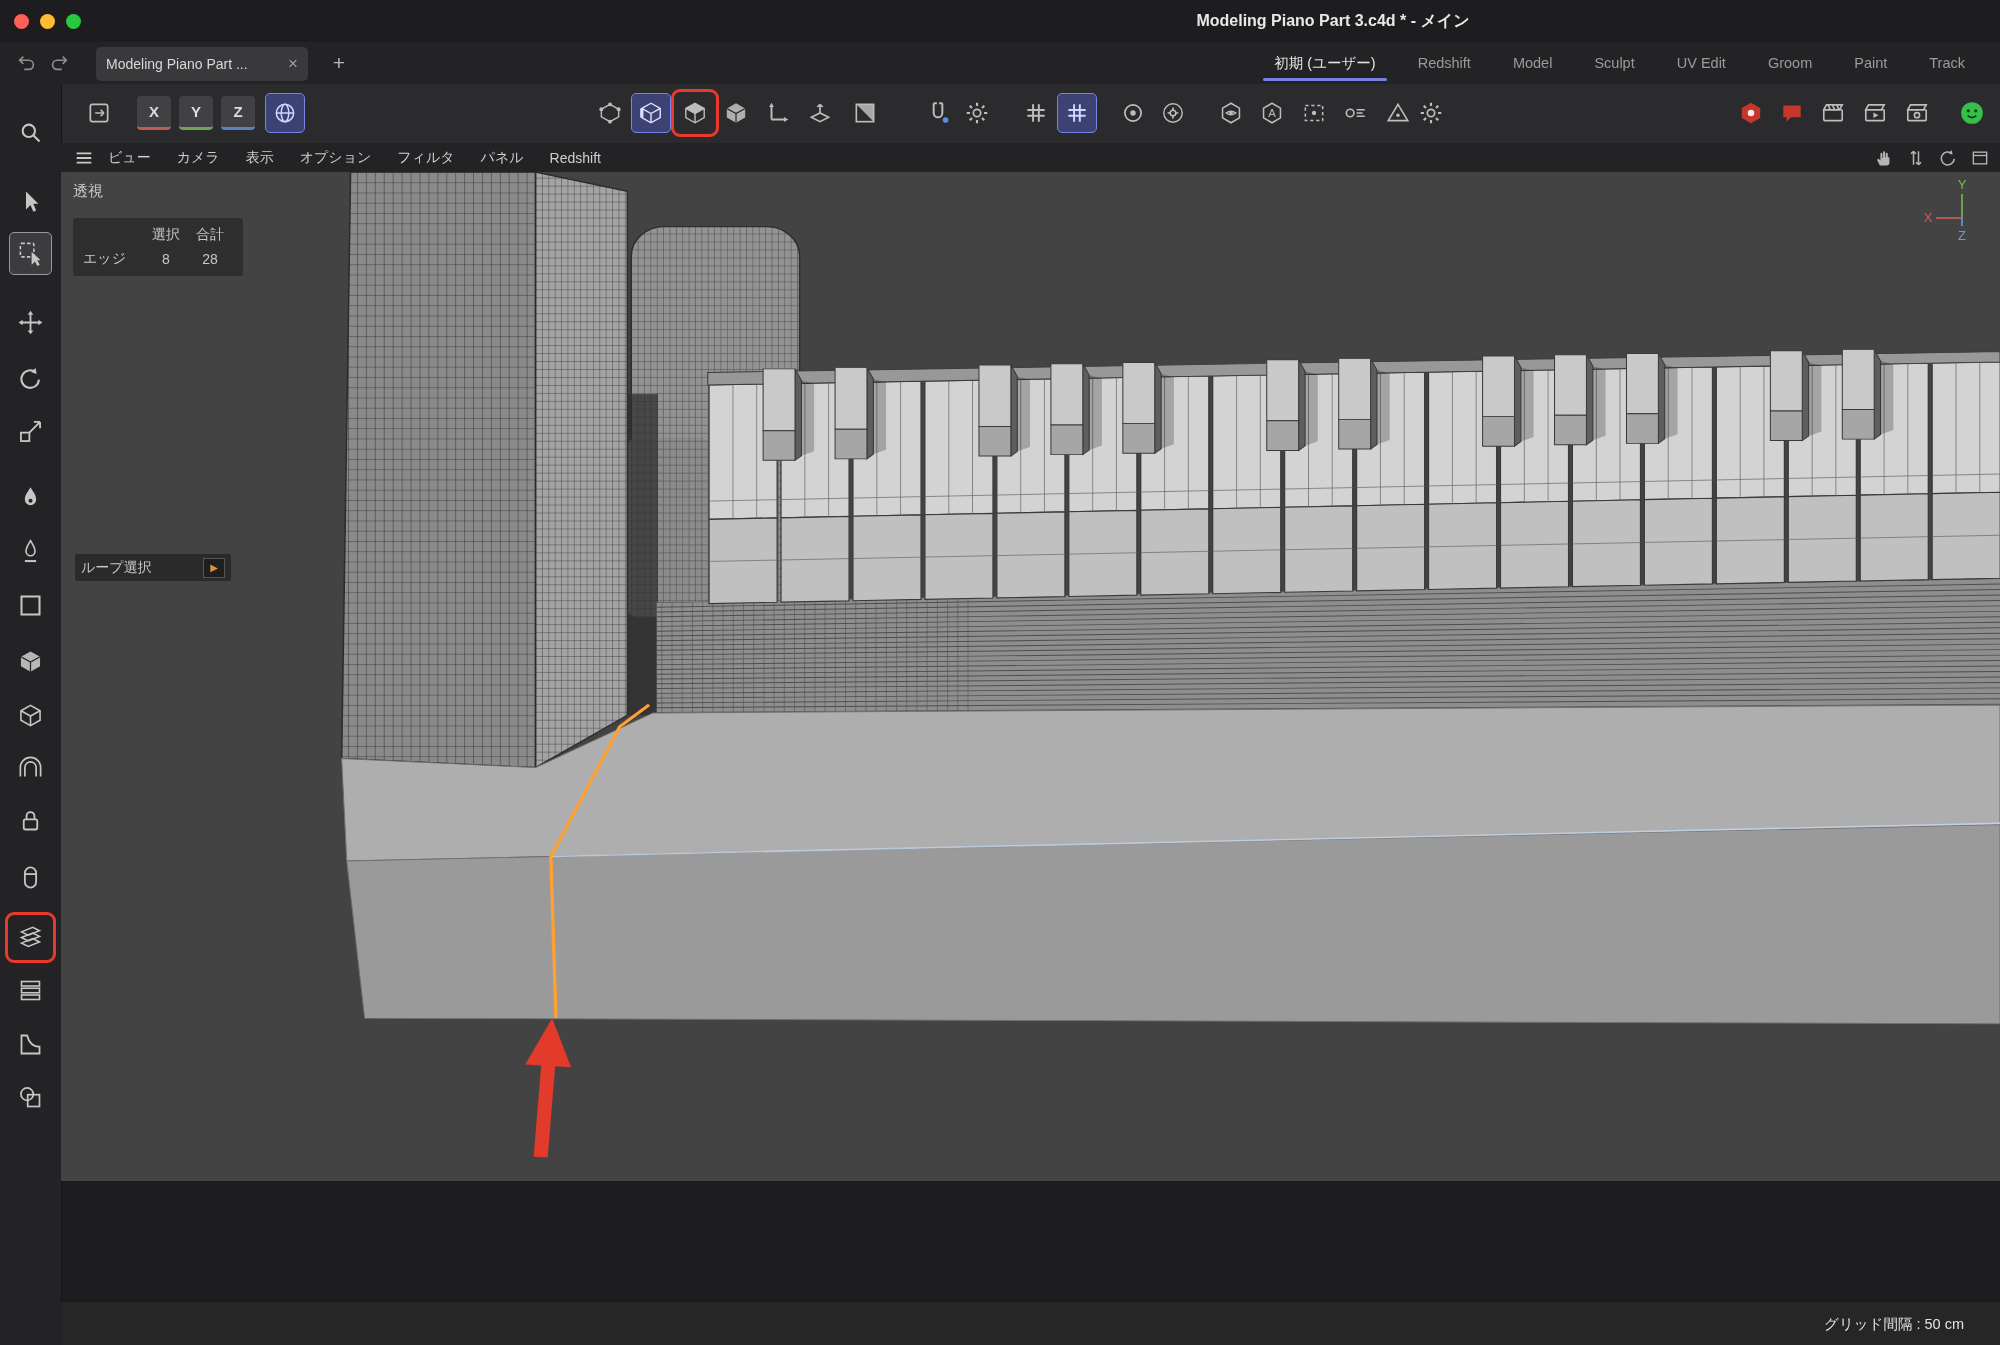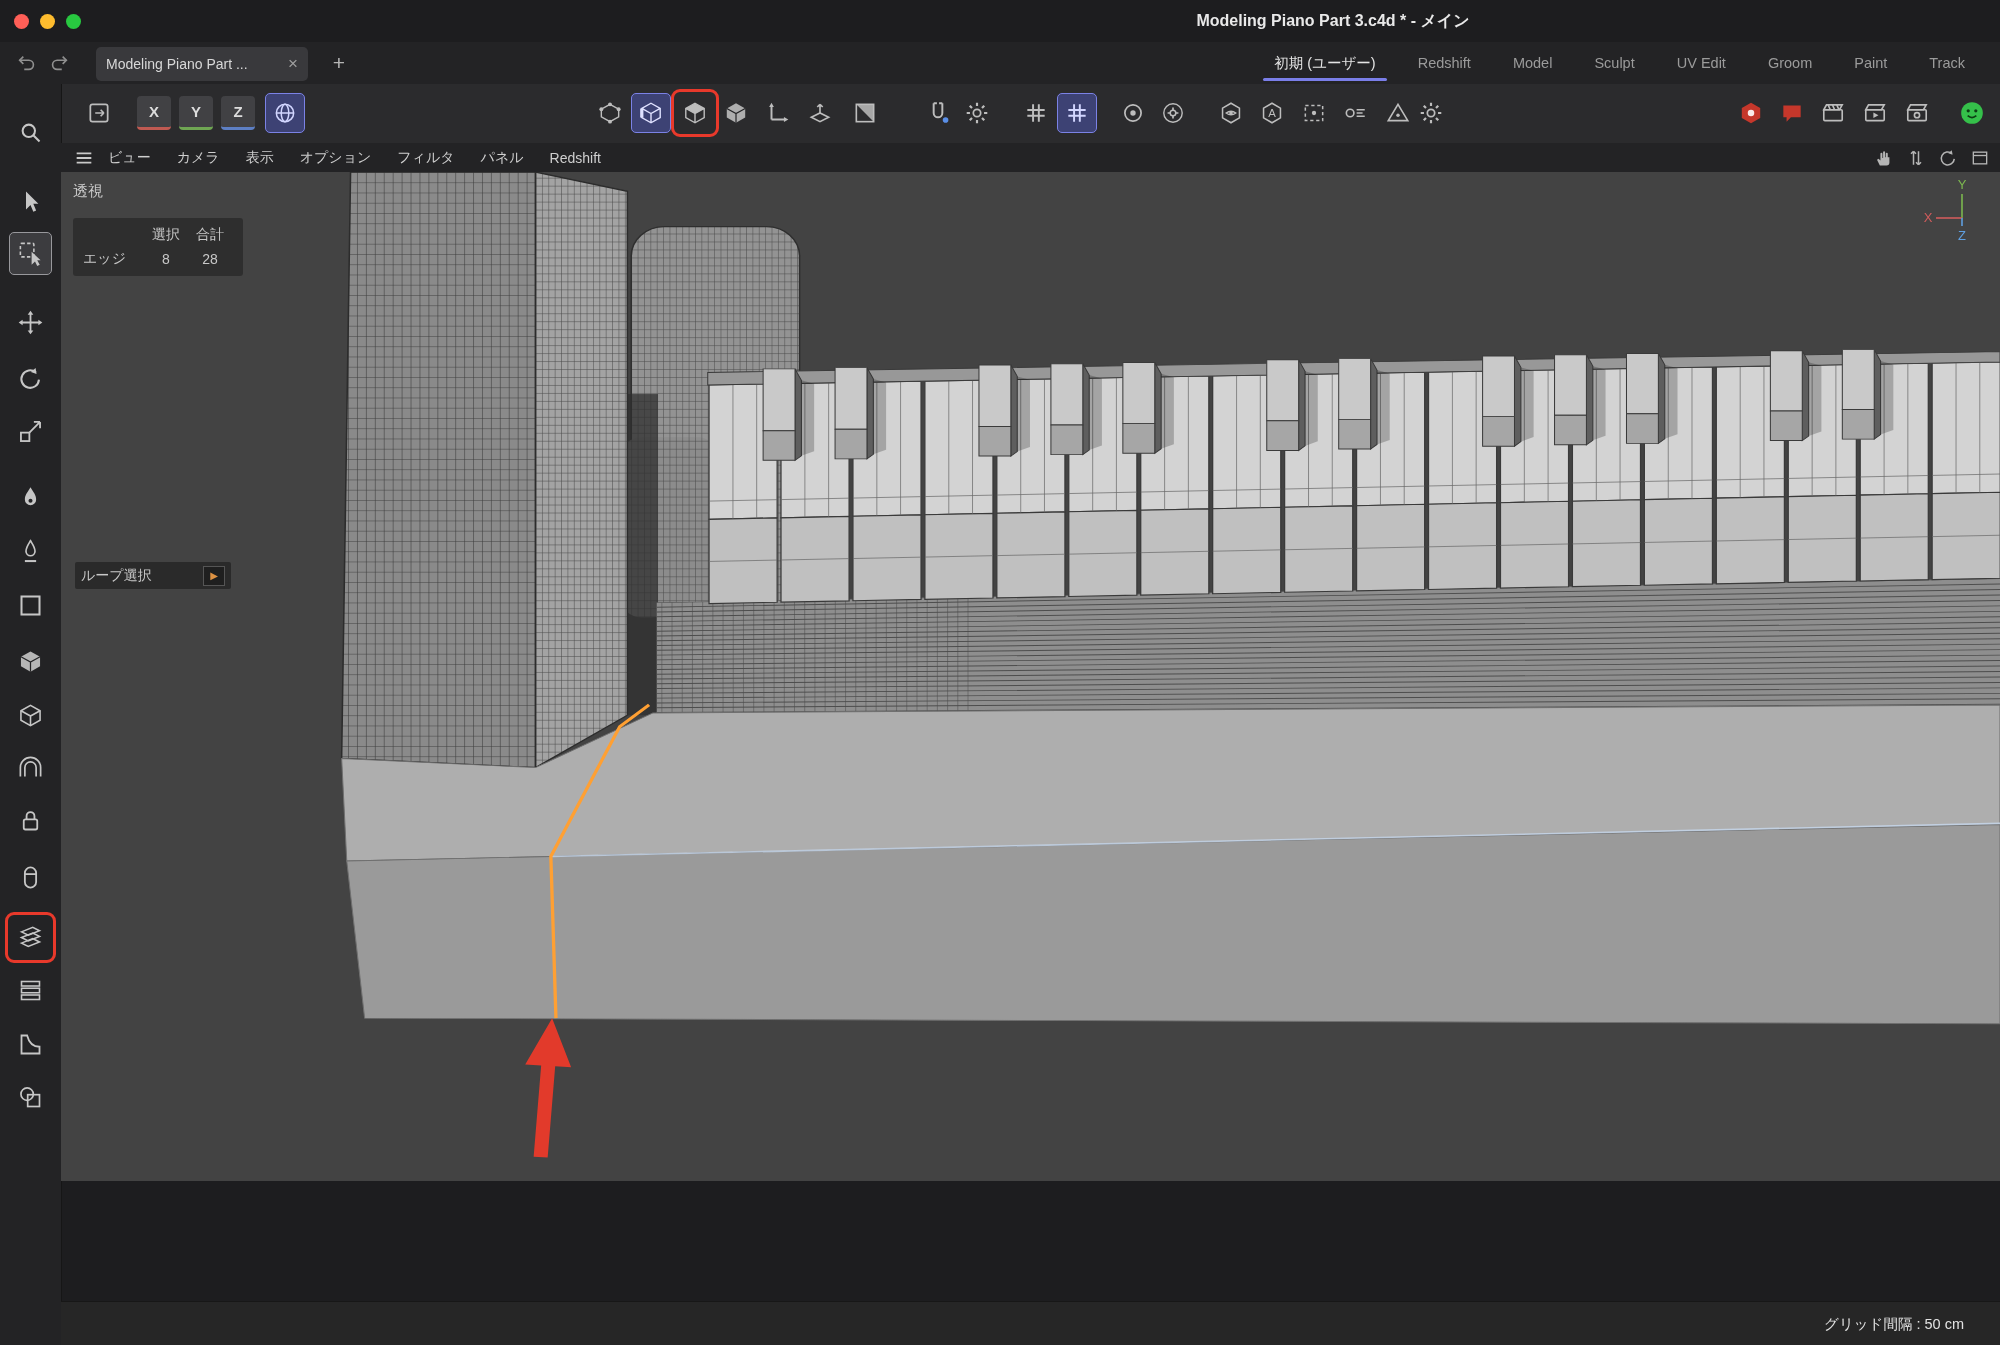--- a/index.html
+++ b/index.html
@@ -72,21 +72,21 @@
   
   .viewport{position:absolute;left:61px;top:172px;width:1939px;height:1009px;background:#434343;
             overflow:hidden;}
   #scenewrap{position:absolute;inset:0;}
   #scenewrap svg{display:block;width:100%;height:100%;}
   .view-label{position:absolute;left:12px;top:10px;color:#cccccc;font-size:15px;}
   .selpanel{position:absolute;left:12px;top:46px;background:rgba(22,22,22,0.45);border-radius:3px;
             padding:5px 10px;display:grid;grid-template-columns:62px 42px 46px;grid-auto-rows:24px;
             color:#c8c8c8;font-size:14px;align-items:center;}
   .selpanel .c{text-align:center;}
-  .looprow{position:absolute;left:14px;top:390px;width:156px;height:27px;background:rgba(40,40,40,0.92);
+  .looprow{position:absolute;left:14px;top:382px;width:156px;height:27px;background:rgba(40,40,40,0.92);
            display:flex;align-items:center;padding:0 6px;box-sizing:border-box;border-radius:2px;}
   .looprow .lbl{color:#c8c8c8;font-size:14px;flex:1;}
   .looprow .fly{width:20px;height:18px;background:#1f1f1f;border:1px solid #555;color:#dd9243;
            font-size:10px;display:flex;align-items:center;justify-content:center;}
   .camlabel{position:absolute;left:0;right:0;top:8px;text-align:center;color:#d8d8d8;font-size:15px;}
   .camlabel .ci{display:inline-block;width:20px;height:16px;vertical-align:-3px;color:#c0c0c0;margin-left:6px;}
   .camlabel .ci svg{width:20px;height:16px;}
   .gizmo{position:absolute;right:16px;top:4px;width:80px;height:76px;}
 
   

